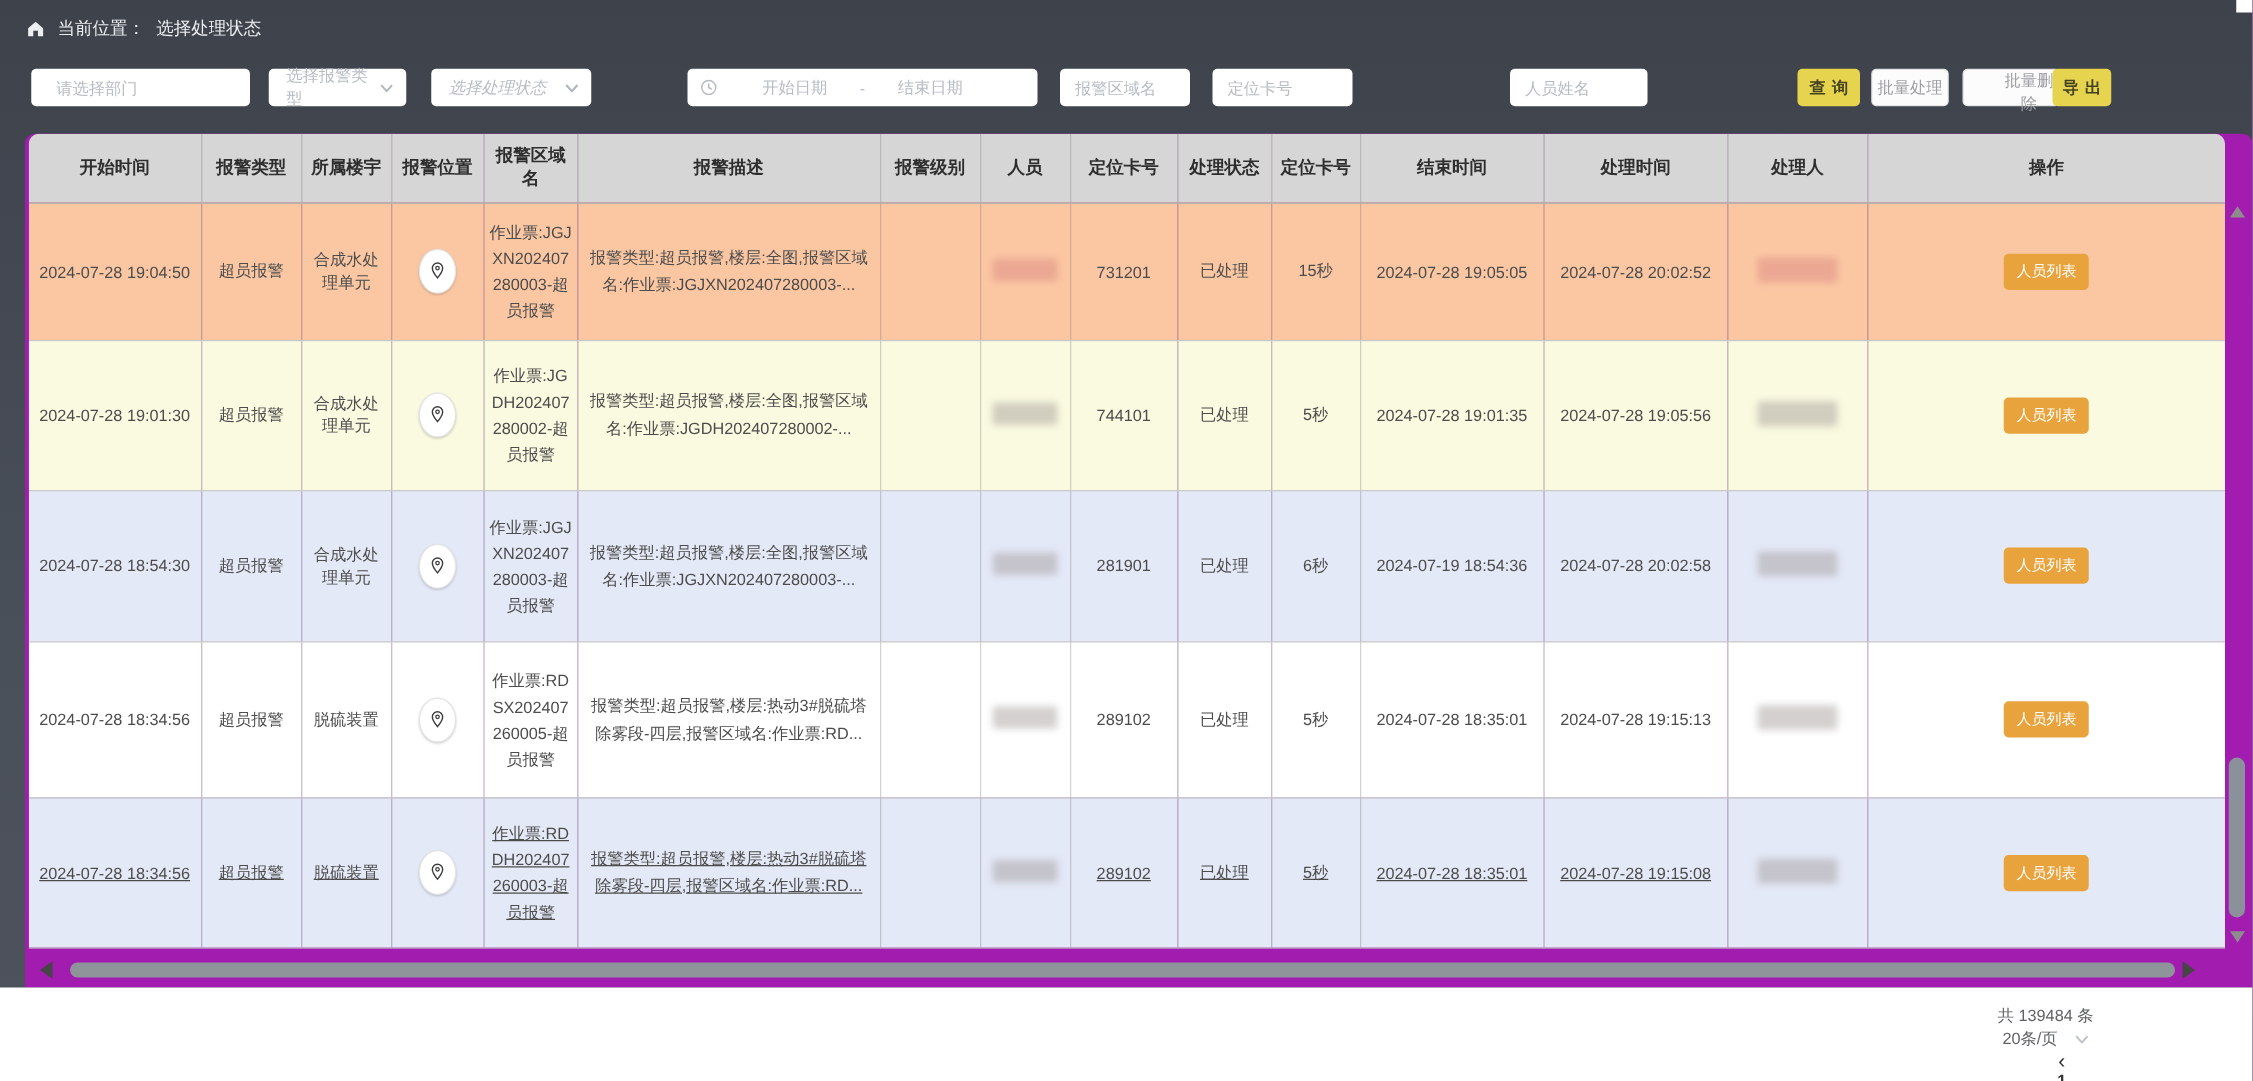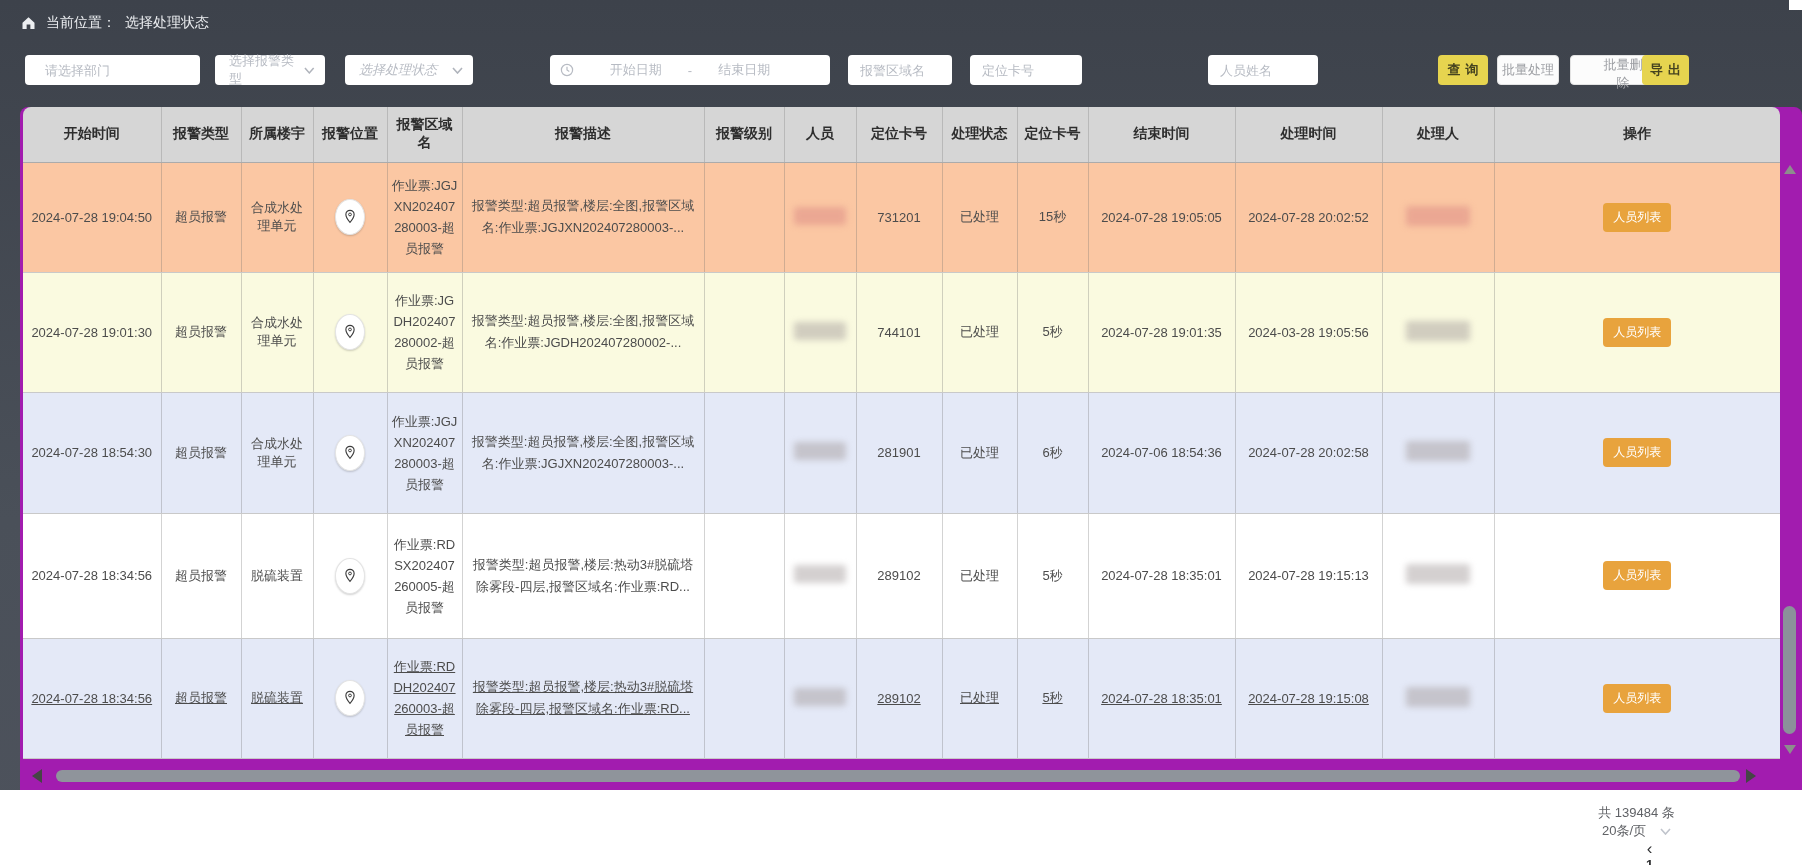--- a/index.html
+++ b/index.html
@@ -210,42 +210,42 @@
                 </svg>
               </span></td>
         <td class="t-area">作业票:JGDH202407280002-超员报警</td>
         <td class="t-desc">报警类型:超员报警,楼层:全图,报警区域名:作业票:JGDH202407280002-...</td>
         <td></td>
         <td><span class="redact"></span></td>
         <td>744101</td>
         <td class="t-status">已处理</td>
         <td>5秒</td>
         <td class="t-time">2024-07-28 19:01:35</td>
-        <td class="t-time">2024-03-28 19:05:56</td>
+        <td class="t-time">2024-07-28 19:05:56</td>
         <td><span class="redact lg"></span></td>
         <td><button class="op-btn">人员列表</button></td>
       </tr>
       <tr class="r2">
         <td class="t-time">2024-07-28 18:54:30</td>
         <td>超员报警</td>
         <td>合成水处理单元</td>
         <td><span class="pin-badge">
                 <svg width="16" height="18" viewBox="0 0 24 26">
                   <path d="M12 3c-3.4 0-6.2 2.7-6.2 6.1C5.8 13.6 12 21 12 21s6.2-7.4 6.2-11.9C18.2 5.7 15.4 3 12 3z" fill="none" stroke="#3c3c3c" stroke-width="1.7"></path>
                   <circle cx="12" cy="9.2" r="2.1" fill="none" stroke="#3c3c3c" stroke-width="1.5"></circle>
                 </svg>
               </span></td>
         <td class="t-area">作业票:JGJXN202407280003-超员报警</td>
         <td class="t-desc">报警类型:超员报警,楼层:全图,报警区域名:作业票:JGJXN202407280003-...</td>
         <td></td>
         <td><span class="redact"></span></td>
         <td>281901</td>
         <td class="t-status">已处理</td>
         <td>6秒</td>
-        <td class="t-time">2024-07-06 18:54:36</td>
+        <td class="t-time">2024-07-19 18:54:36</td>
         <td class="t-time">2024-07-28 20:02:58</td>
         <td><span class="redact lg"></span></td>
         <td><button class="op-btn">人员列表</button></td>
       </tr>
       <tr class="r3">
         <td class="t-time">2024-07-28 18:34:56</td>
         <td>超员报警</td>
         <td>脱硫装置</td>
         <td><span class="pin-badge">
                 <svg width="16" height="18" viewBox="0 0 24 26">

